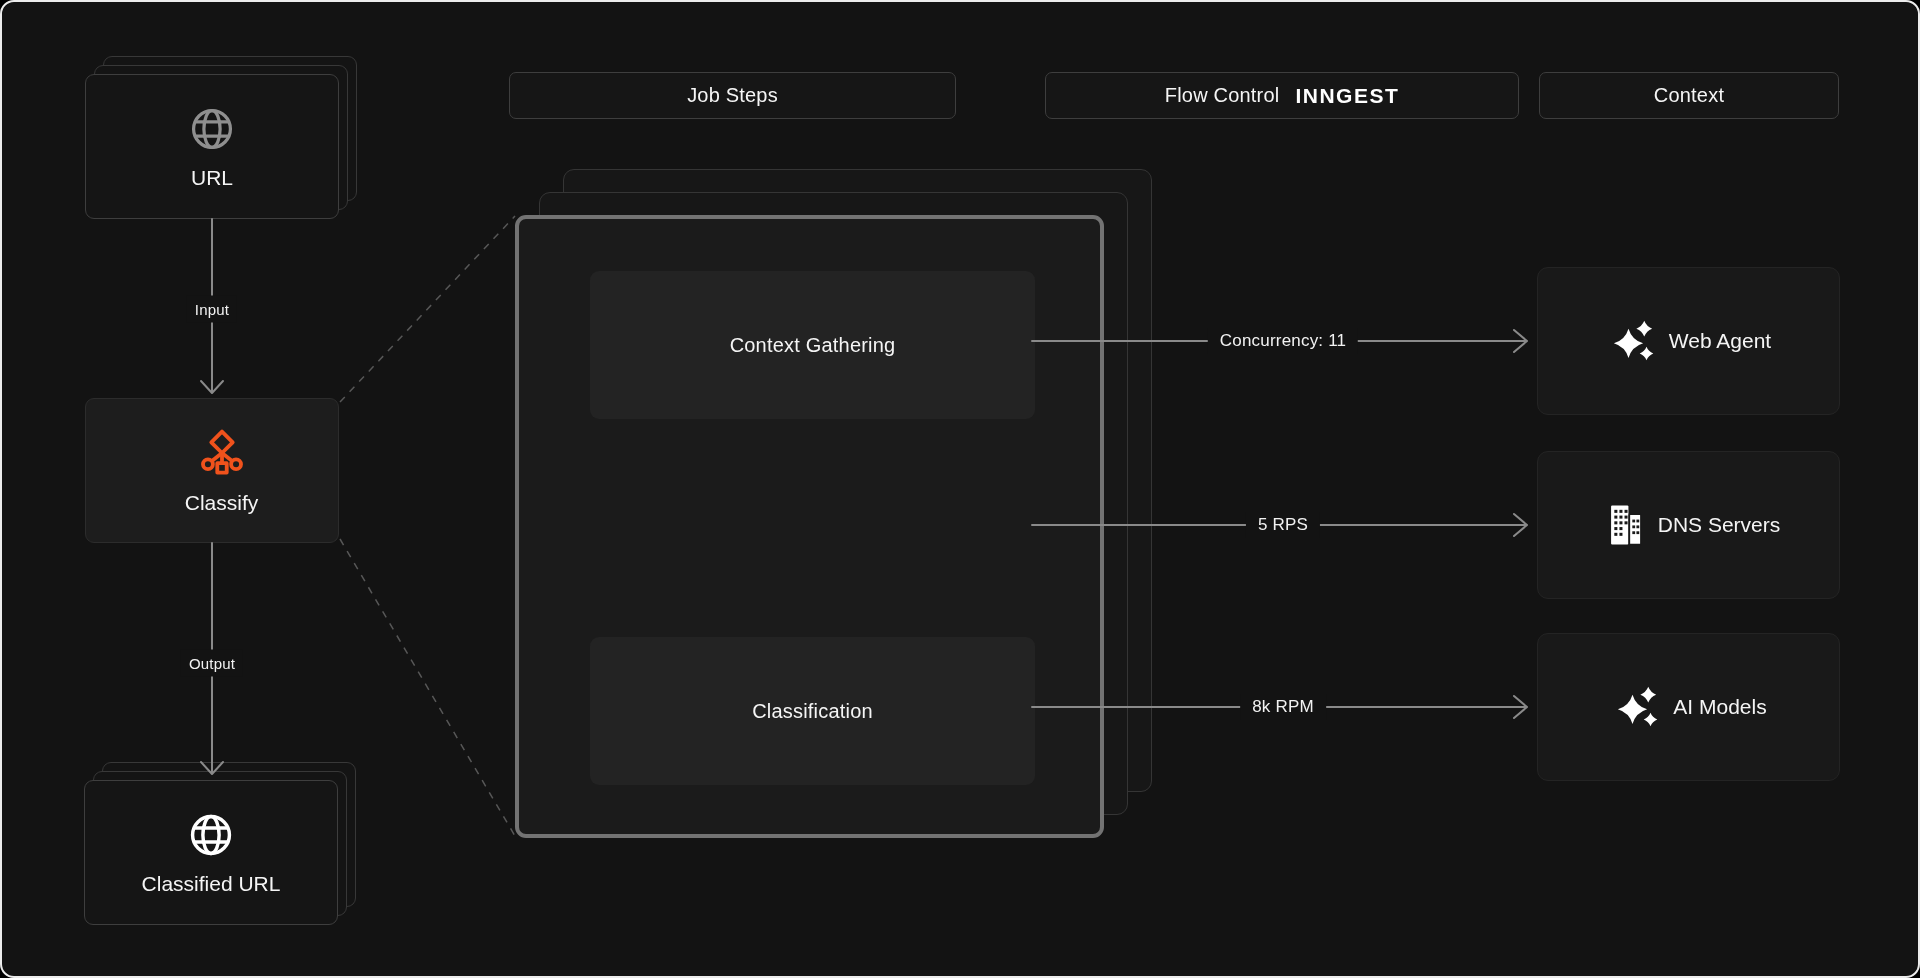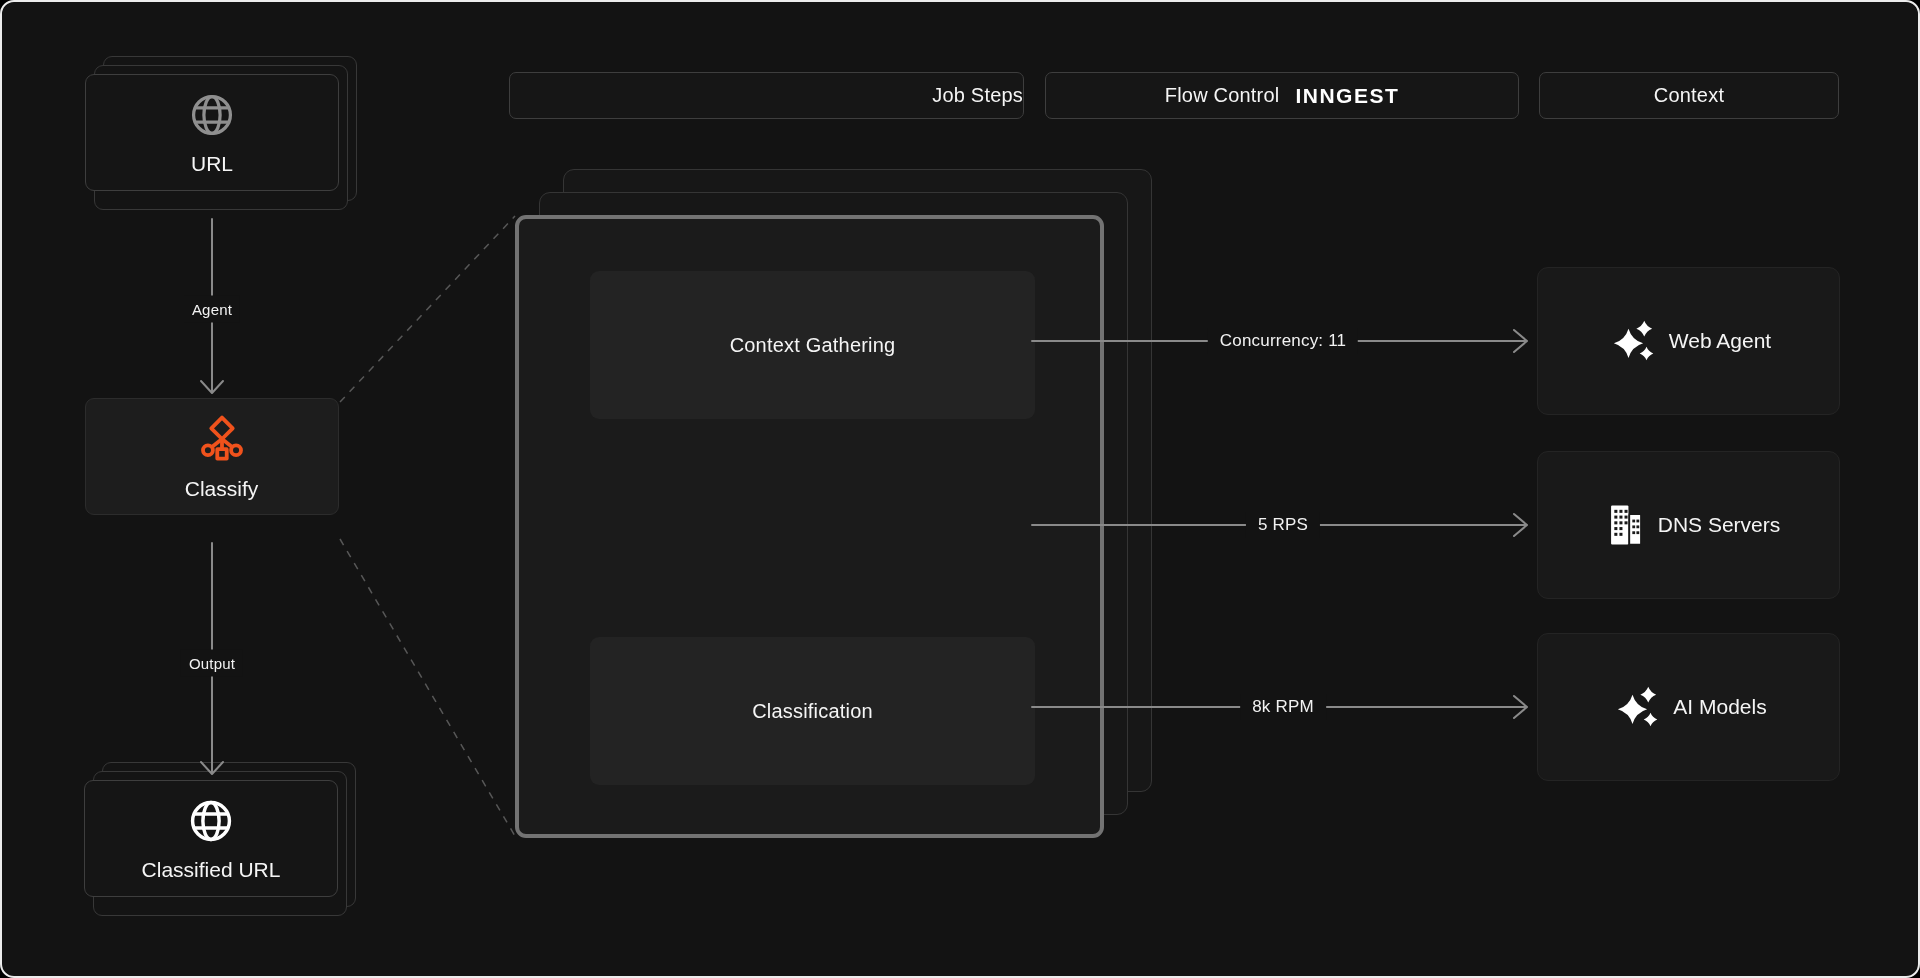--- a/index.html
+++ b/index.html
@@ -21,31 +21,31 @@
   }
   
   .header-box{
     position:absolute;top:70px;height:47px;
     box-sizing:border-box;
     border:1px solid #3e3e3e;border-radius:7px;
     background:#161616;
     display:flex;align-items:center;justify-content:center;gap:16px;
     font-size:20px;letter-spacing:0.2px;color:#f5f5f5;
   }
-  .hb-jobsteps{left:507px;width:515px;justify-content:flex-end;}
+  .hb-jobsteps{left:507px;width:447px;}
   .hb-flowcontrol{left:1043px;width:474px;}
   .hb-context{left:1537px;width:300px;}
   .logo-inngest{font-weight:800;font-size:21px;letter-spacing:1.5px;color:#ffffff;}
   
   .stack-back{
     position:absolute;width:254px;height:145px;
     box-sizing:border-box;border:1px solid #383838;border-radius:9px;background:#141414;
   }
   .node-card{
-    position:absolute;width:254px;height:117px;
+    position:absolute;width:254px;height:145px;
     box-sizing:border-box;border:1px solid #3e3e3e;border-radius:9px;background:#151515;
     display:flex;flex-direction:column;align-items:center;justify-content:center;gap:11px;
     font-size:21px;color:#f5f5f5;
   }
   .classify-card{border:1px solid #2c2c2c;background:#1d1d1d;}
   
   .big-back{
     position:absolute;width:589px;height:623px;
     box-sizing:border-box;border:1px solid #353535;border-radius:11px;background:#171717;
   }
@@ -208,19 +208,19 @@
       <line x1="1030" y1="705" x2="1524" y2="705"></line>
       <polyline points="1512,694 1525,705 1512,716"></polyline>
     </g>
 
     <g stroke="#575757" stroke-width="1.5" fill="none" stroke-dasharray="7 7">
       <line x1="338" y1="400" x2="513" y2="214"></line>
       <line x1="338" y1="537" x2="513" y2="834"></line>
     </g>
   </svg>
 
-  <div class="edge-label vertical" style="left:210px;top:307px;">Agent</div>
+  <div class="edge-label vertical" style="left:210px;top:307px;">Input</div>
   <div class="edge-label vertical" style="left:210px;top:661px;">Output</div>
   <div class="edge-label" style="left:1281px;top:339px;">Concurrency: 11</div>
   <div class="edge-label" style="left:1281px;top:523px;">5 RPS</div>
   <div class="edge-label" style="left:1281px;top:705px;">8k RPM</div>
 
 </div>
 
 </body></html>

